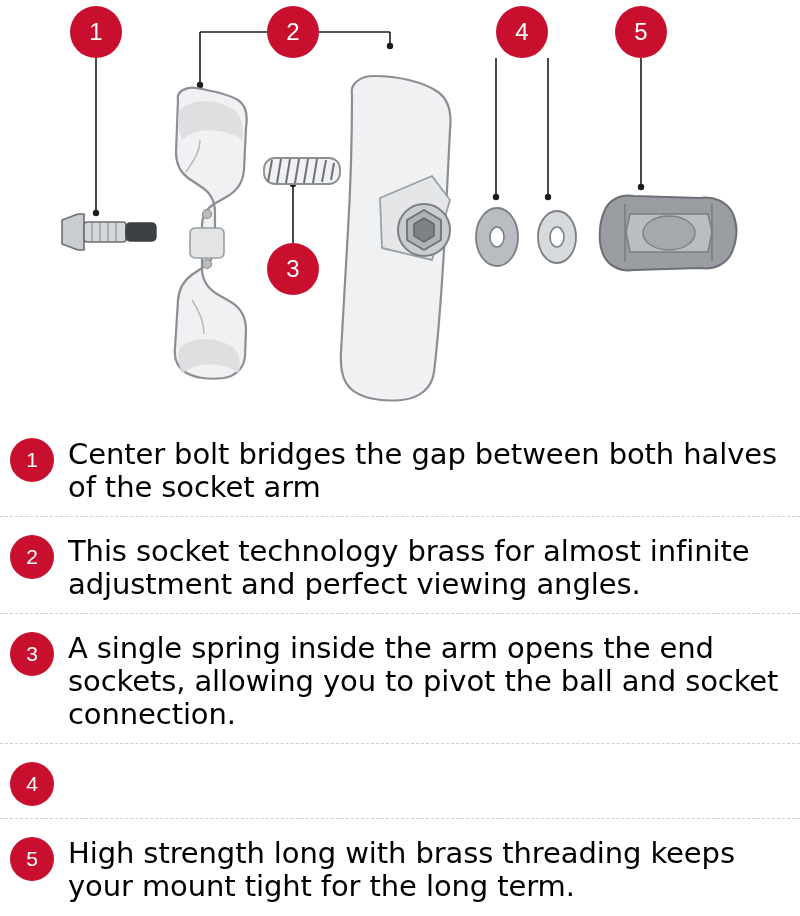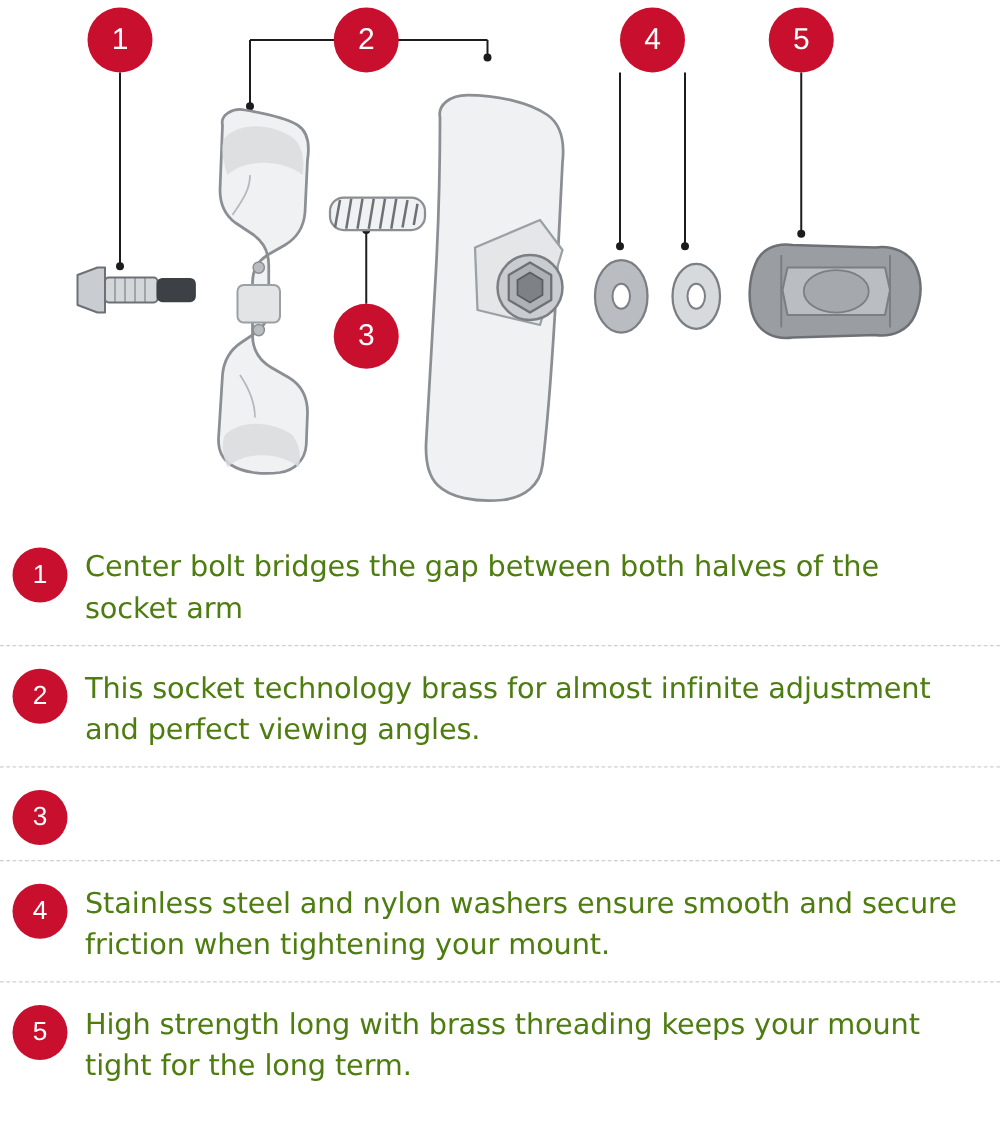--- a/index.html
+++ b/index.html
@@ -74,23 +74,23 @@
     color: #ffffff;
     font-family: "Liberation Sans", sans-serif;
     font-size: 21px;
     line-height: 44px;
     text-align: center;
     margin-top: 6px;
     margin-right: 14px;
   }
   .legend-text {
     font-family: "DejaVu Sans", sans-serif;
-    font-size: 23px;
+    font-size: 29px;
     line-height: 33px;
-    color: #4d7c0f;
+    color: #000000;
     letter-spacing: -0.1px;
     padding-top: 6px;
   }
 </style>
 </head>
 <body>
 
 <div class="page">
 
   <div class="diagram">
@@ -246,25 +246,25 @@
       <div class="legend-text">Center bolt bridges the gap between both halves of the socket arm</div>
     </div>
 
     <div class="legend-row">
       <div class="legend-badge">2</div>
       <div class="legend-text">This socket technology brass for almost infinite adjustment and perfect viewing angles.</div>
     </div>
 
     <div class="legend-row">
       <div class="legend-badge">3</div>
+      <div class="legend-text">A single spring inside the arm opens the end sockets, allowing you to pivot the ball and socket connection.</div>
     </div>
 
     <div class="legend-row">
       <div class="legend-badge">4</div>
-      <div class="legend-text">Stainless steel and nylon washers ensure smooth and secure friction when tightening your mount.</div>
     </div>
 
     <div class="legend-row">
       <div class="legend-badge">5</div>
       <div class="legend-text">High strength long with brass threading keeps your mount tight for the long term.</div>
     </div>
 
   </div>
 </div>
 

